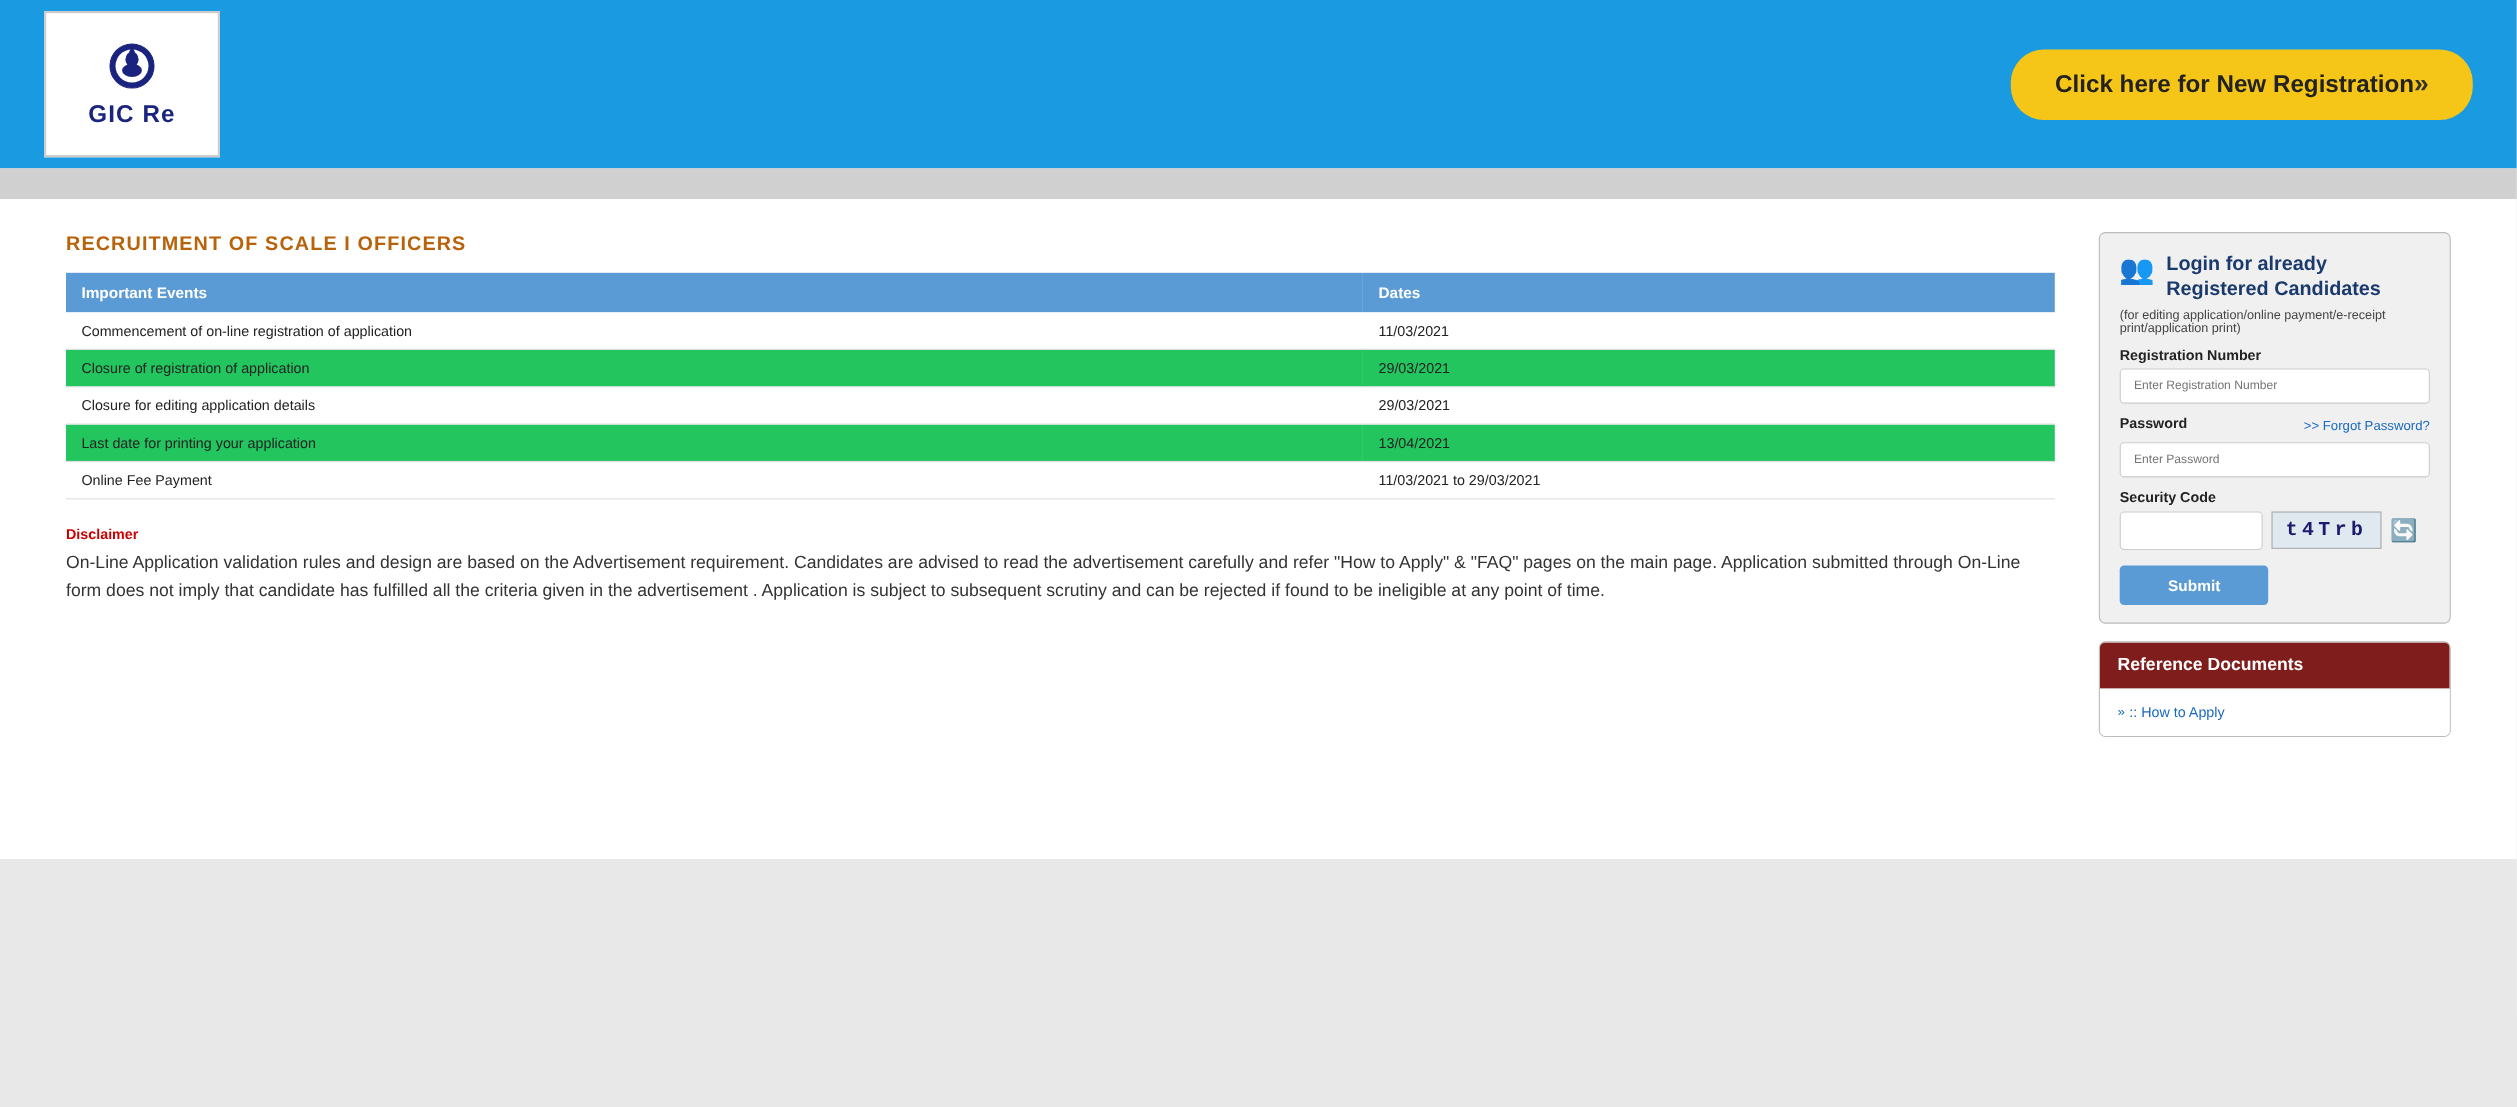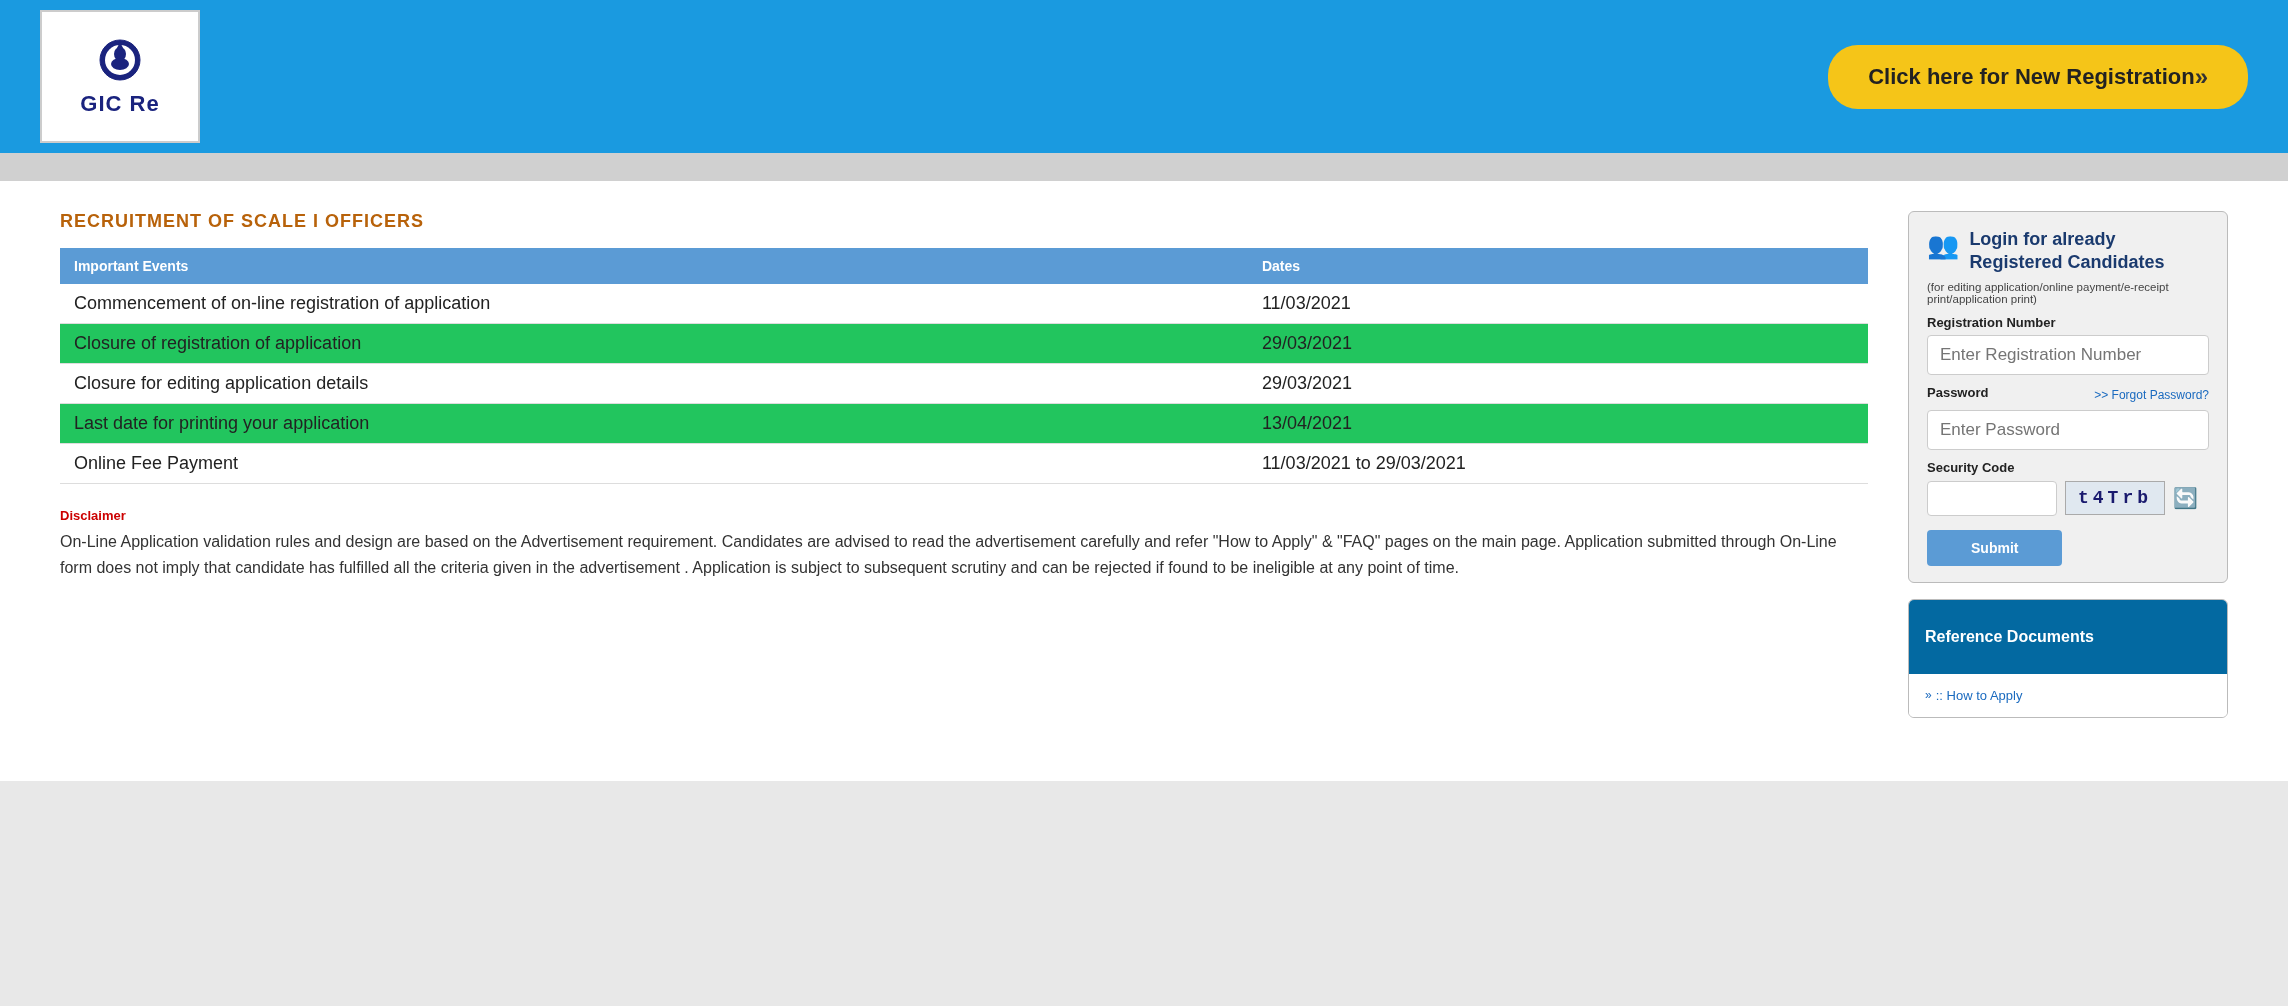--- a/index.html
+++ b/index.html
@@ -90,21 +90,21 @@
     .events-table th {
       background: #5b9bd5;
       color: white;
       padding: 10px 14px;
       text-align: left;
       font-size: 14px;
       font-weight: bold;
     }
     .events-table td {
       padding: 9px 14px;
-      font-size: 18px;
+      font-size: 13px;
       color: #222;
       border-bottom: 1px solid #ddd;
     }
     .events-table tr:nth-child(even) td {
       background: #dce9f5;
     }
     .events-table tr:nth-child(odd) td {
       background: #ffffff;
     }
     
@@ -171,21 +171,21 @@
       font-size: 13px;
       color: #222;
       font-weight: bold;
       margin-bottom: 5px;
     }
     .login-input {
       width: 100%;
       padding: 9px 12px;
       border: 1px solid #ccc;
       border-radius: 4px;
-      font-size: 17px;
+      font-size: 11px;
       background: white;
       color: #888;
       margin-bottom: 10px;
     }
     .password-row {
       display: flex;
       justify-content: space-between;
       align-items: center;
       margin-bottom: 5px;
     }
@@ -242,25 +242,25 @@
       font-weight: bold;
     }
 
     
     .ref-docs-box {
       border: 1px solid #bbb;
       border-radius: 6px;
       overflow: hidden;
     }
     .ref-docs-header {
-      background: #0369a1;
+      background: #7f1d1d;
       color: white;
       font-size: 16px;
       font-weight: bold;
-      padding: 28px 16px;
+      padding: 12px 16px;
     }
     .ref-docs-body {
       background: white;
       padding: 10px 16px;
     }
     .ref-doc-link {
       color: #1a6abf;
       font-size: 13px;
       display: flex;
       align-items: center;

